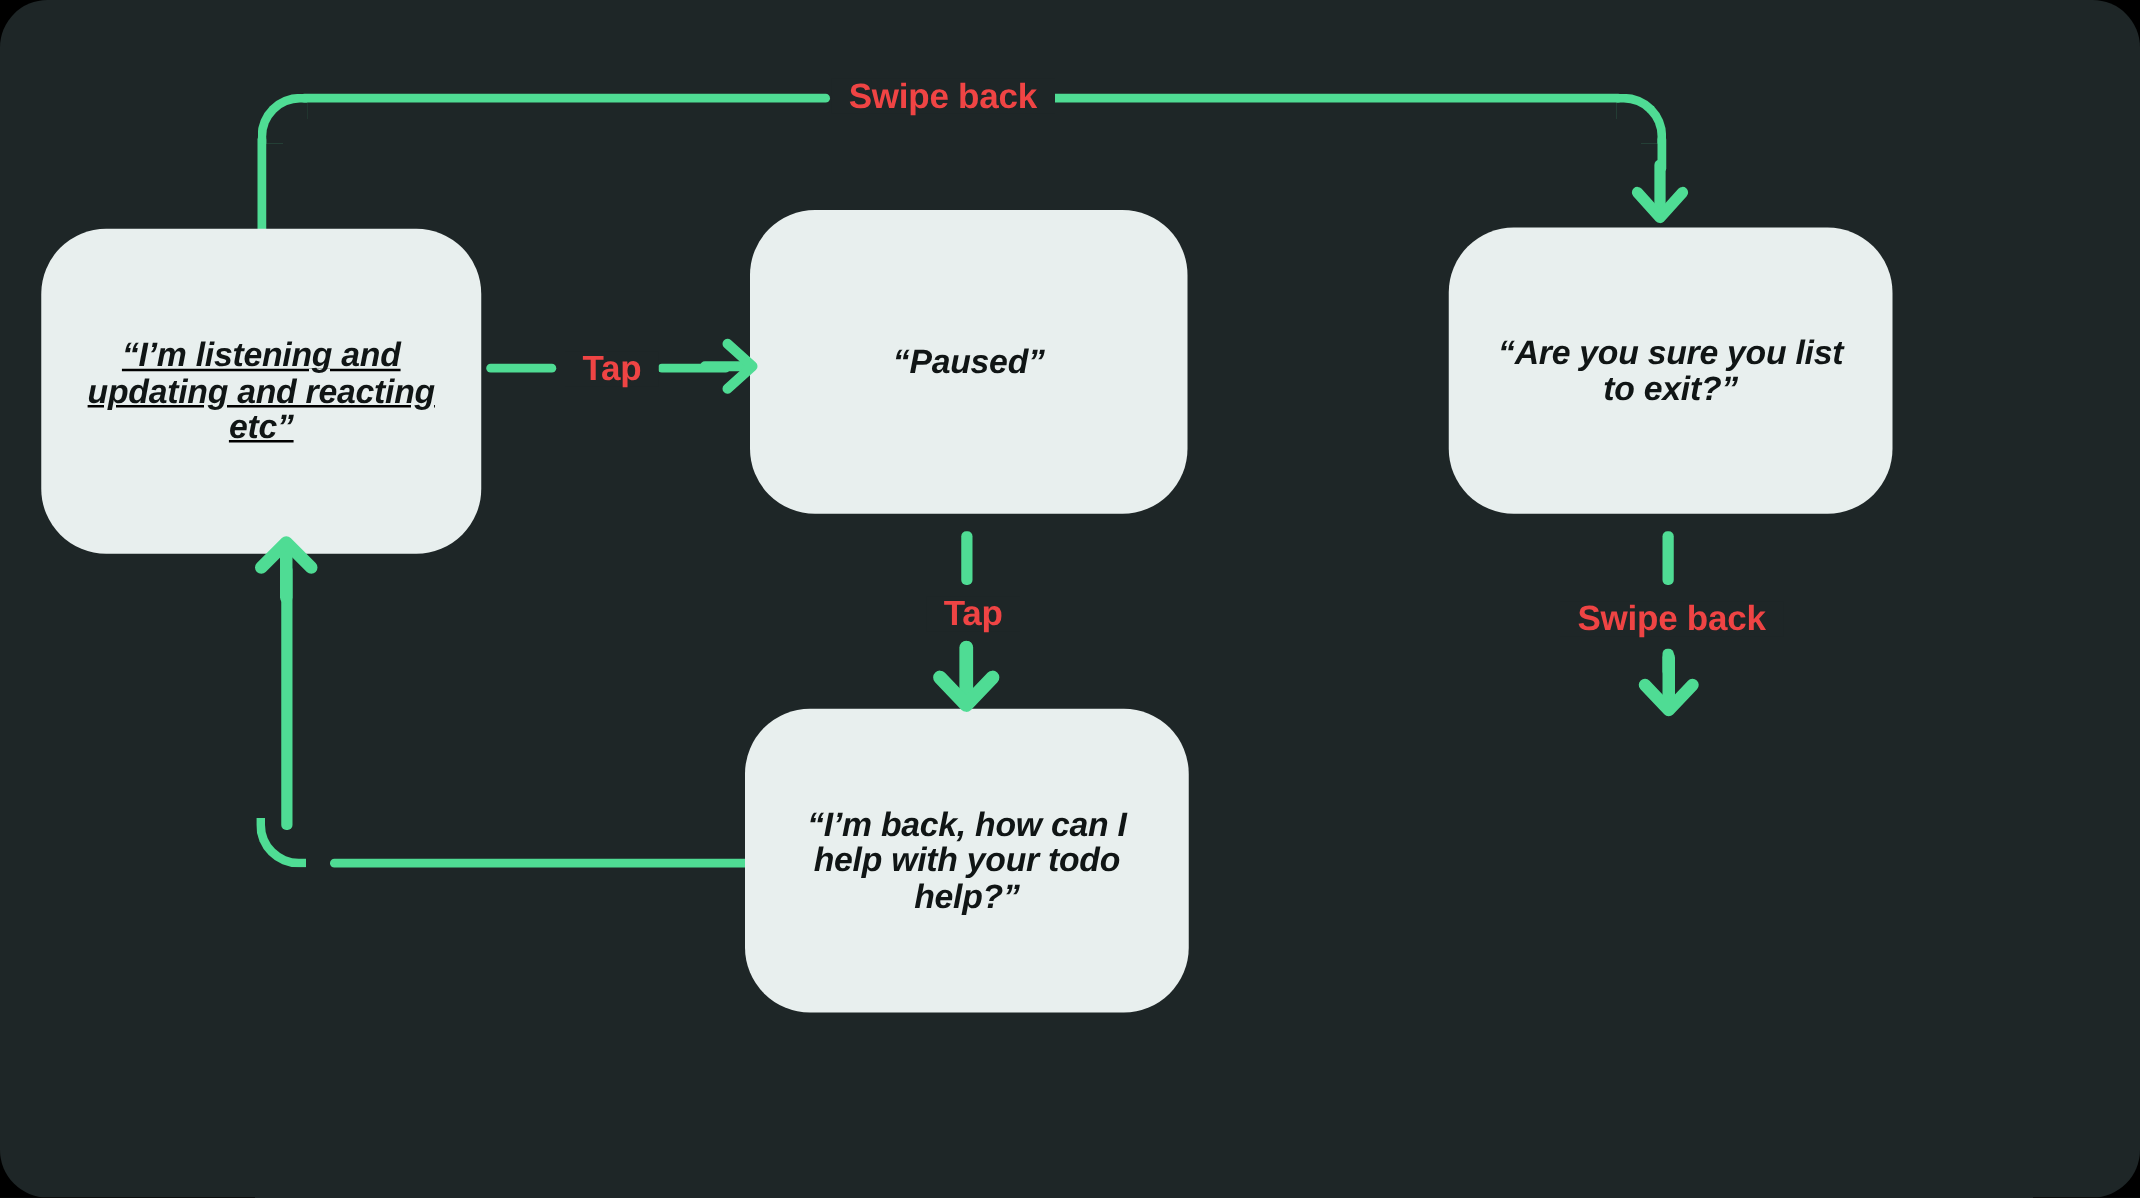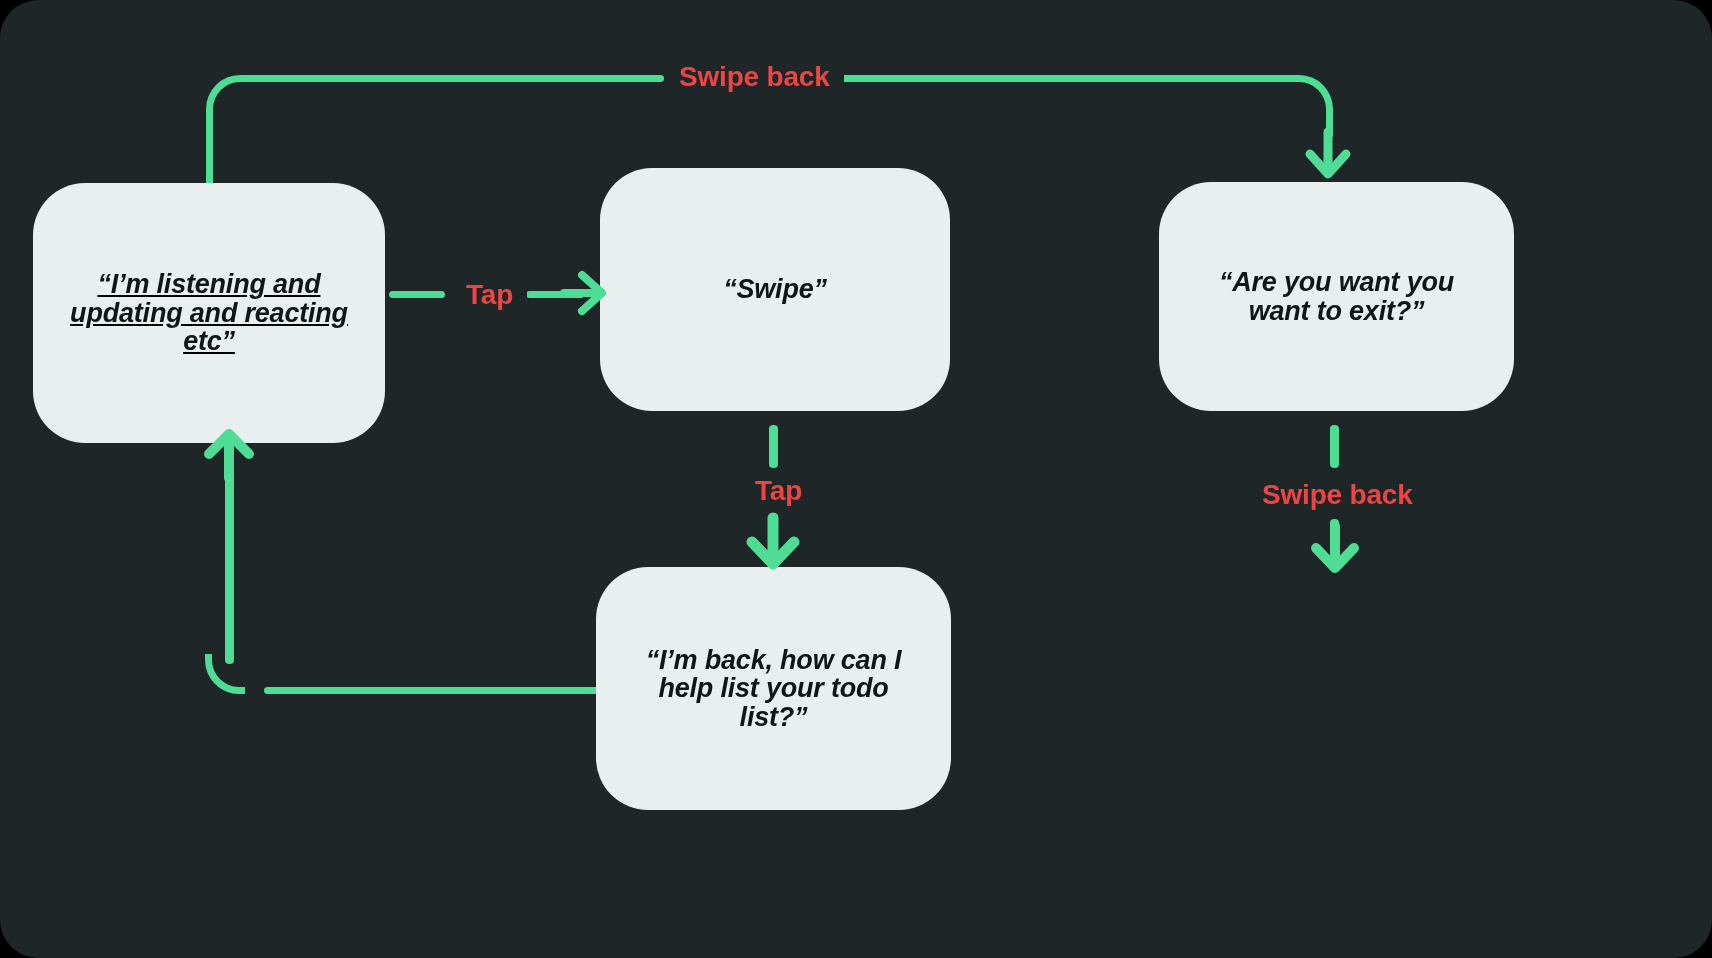--- a/index.html
+++ b/index.html
@@ -192,26 +192,26 @@
         <path d="M30 54 L30 12" stroke="#4fdc94" stroke-width="10" stroke-linecap="round" fill="none"></path>
         <path d="M10 30 L30 10 L50 30" stroke="#4fdc94" stroke-width="10" stroke-linecap="round" stroke-linejoin="round" fill="none"></path>
       </svg>
     </div>
 
     <div class="node" id="node-listening">
       <div class="node-label">“I’m listening and updating and reacting etc”</div>
     </div>
 
     <div class="node" id="node-paused">
-      <div class="node-label">“Swipe”</div>
+      <div class="node-label">“Paused”</div>
     </div>
 
     <div class="node" id="node-confirm">
-      <div class="node-label">“Are you want you want to exit?”</div>
+      <div class="node-label">“Are you sure you list to exit?”</div>
     </div>
 
     <div class="node" id="node-back">
-      <div class="node-label">“I’m back, how can I help list your todo list?”</div>
+      <div class="node-label">“I’m back, how can I help with your todo help?”</div>
     </div>
 
 
   </div>
 </div>
 
 </body></html>

